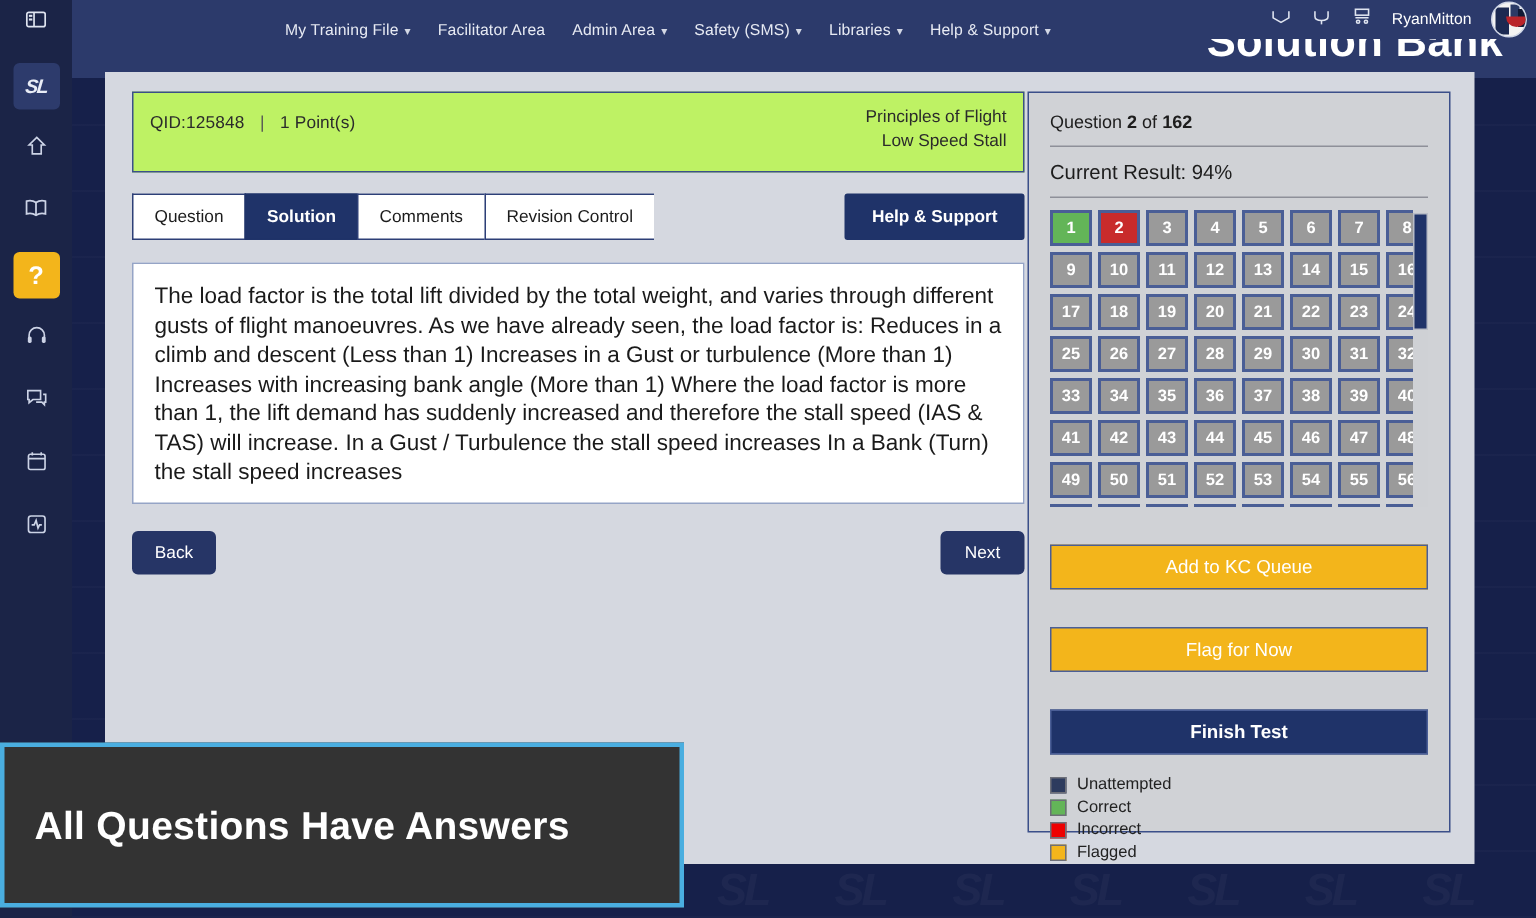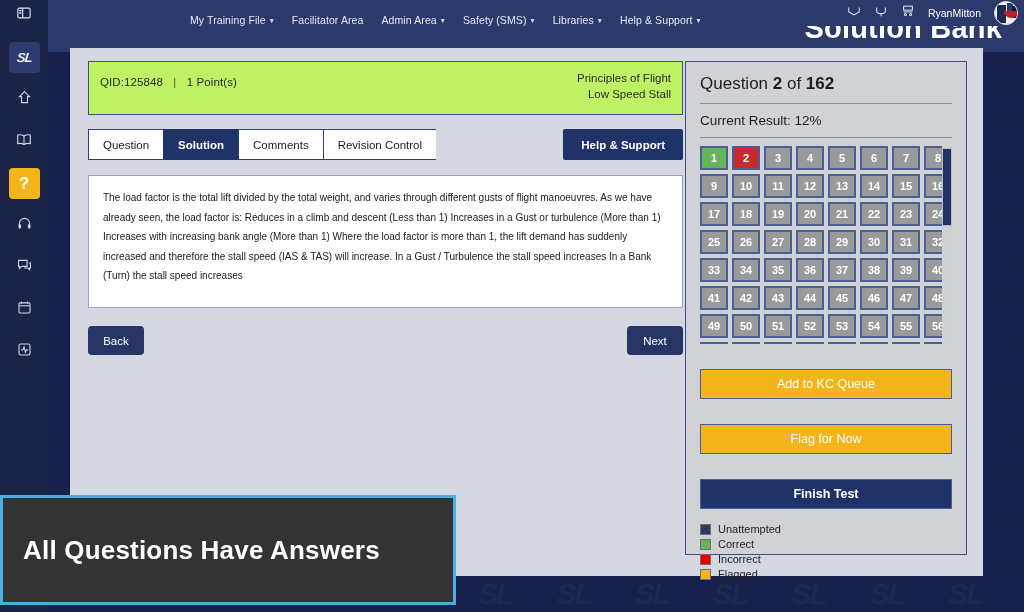--- a/index.html
+++ b/index.html
@@ -172,23 +172,23 @@
     height: 31px; padding: 0 18px;
     background: #1f3369; color: #fff;
     font-size: 11.5px; font-weight: bold;
     display: flex; align-items: center; justify-content: center;
     border-radius: 2px;
   }
   #solbox {
     margin-top: 15px;
     background: #fff;
     border: 1px solid #95a4c6;
-    height: 133px;
+    height: 161px;
     padding: 12px 14px;
-    font-size: 10px;
+    font-size: 15px;
     line-height: 19.5px;
     color: #1a1a1a;
   }
   #navbtns {
     margin-top: 18px; position: relative; height: 29px;
   }
   .navbtn {
     position: absolute; top: 0;
     height: 29px; min-width: 56px;
     padding: 0 15px;
@@ -202,21 +202,21 @@
 
   
   #rightpanel {
     position: absolute; right: 16px; top: 13px;
     width: 282px; height: 494px;
     background: #d0d2d6;
     border: 1px solid #3b4f8a;
     padding: 12px 14px;
   }
   #rp-question {
-    font-size: 17px; color: #1d1d1d; padding-bottom: 9px;
+    font-size: 12px; color: #1d1d1d; padding-bottom: 9px;
   }
   #rp-question b { font-weight: bold; }
   .rp-div { height: 1px; background: #8e9099; }
   #rp-result {
     font-size: 13.5px; color: #1d1d1d; padding: 9px 0;
   }
   #gridwrap {
     margin-top: 8px;
     position: relative;
     height: 198px;
@@ -670,21 +670,21 @@
           <span>Next</span>
         </div>
       </div>
     </div>
 
     <div id="rightpanel">
       <div id="rp-question">
         <span>Question </span><b>2</b><span> of </span><b>162</b>
       </div>
       <div class="rp-div"></div>
-      <div id="rp-result">Current Result: 12%</div>
+      <div id="rp-result">Current Result: 94%</div>
       <div class="rp-div"></div>
 
       <div id="gridwrap">
         <div id="qgrid">
             <div class="qcell correct">1</div>
             <div class="qcell incorrect">2</div>
             <div class="qcell">3</div>
             <div class="qcell">4</div>
             <div class="qcell">5</div>
             <div class="qcell">6</div>

